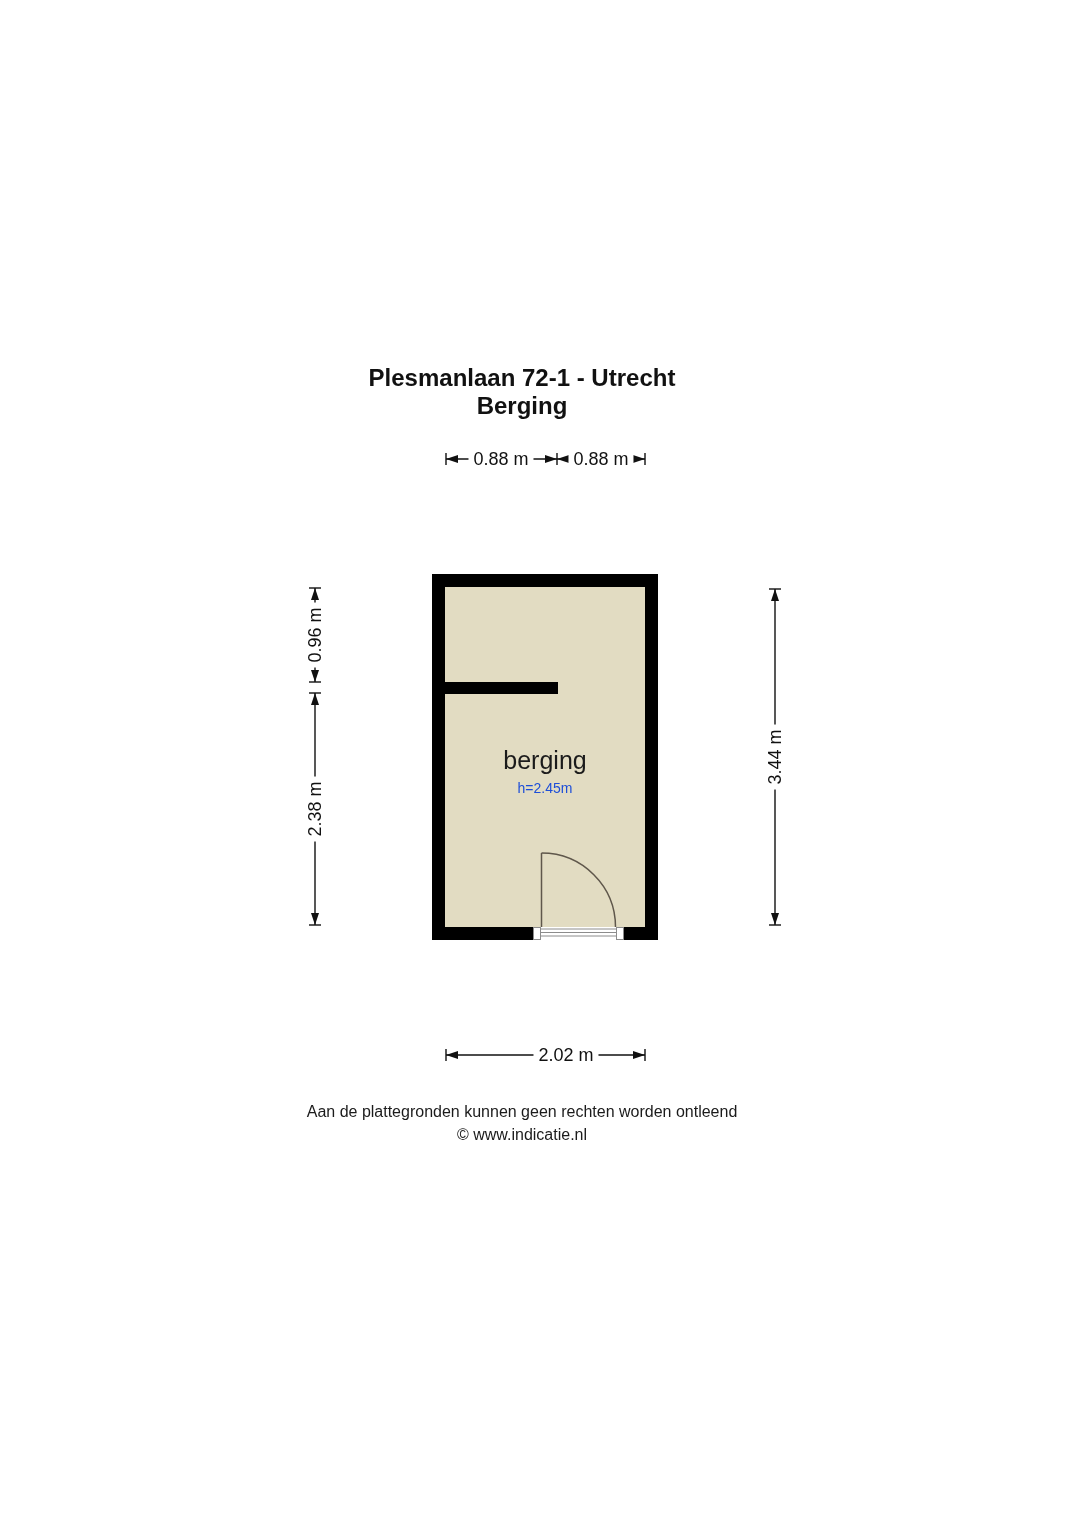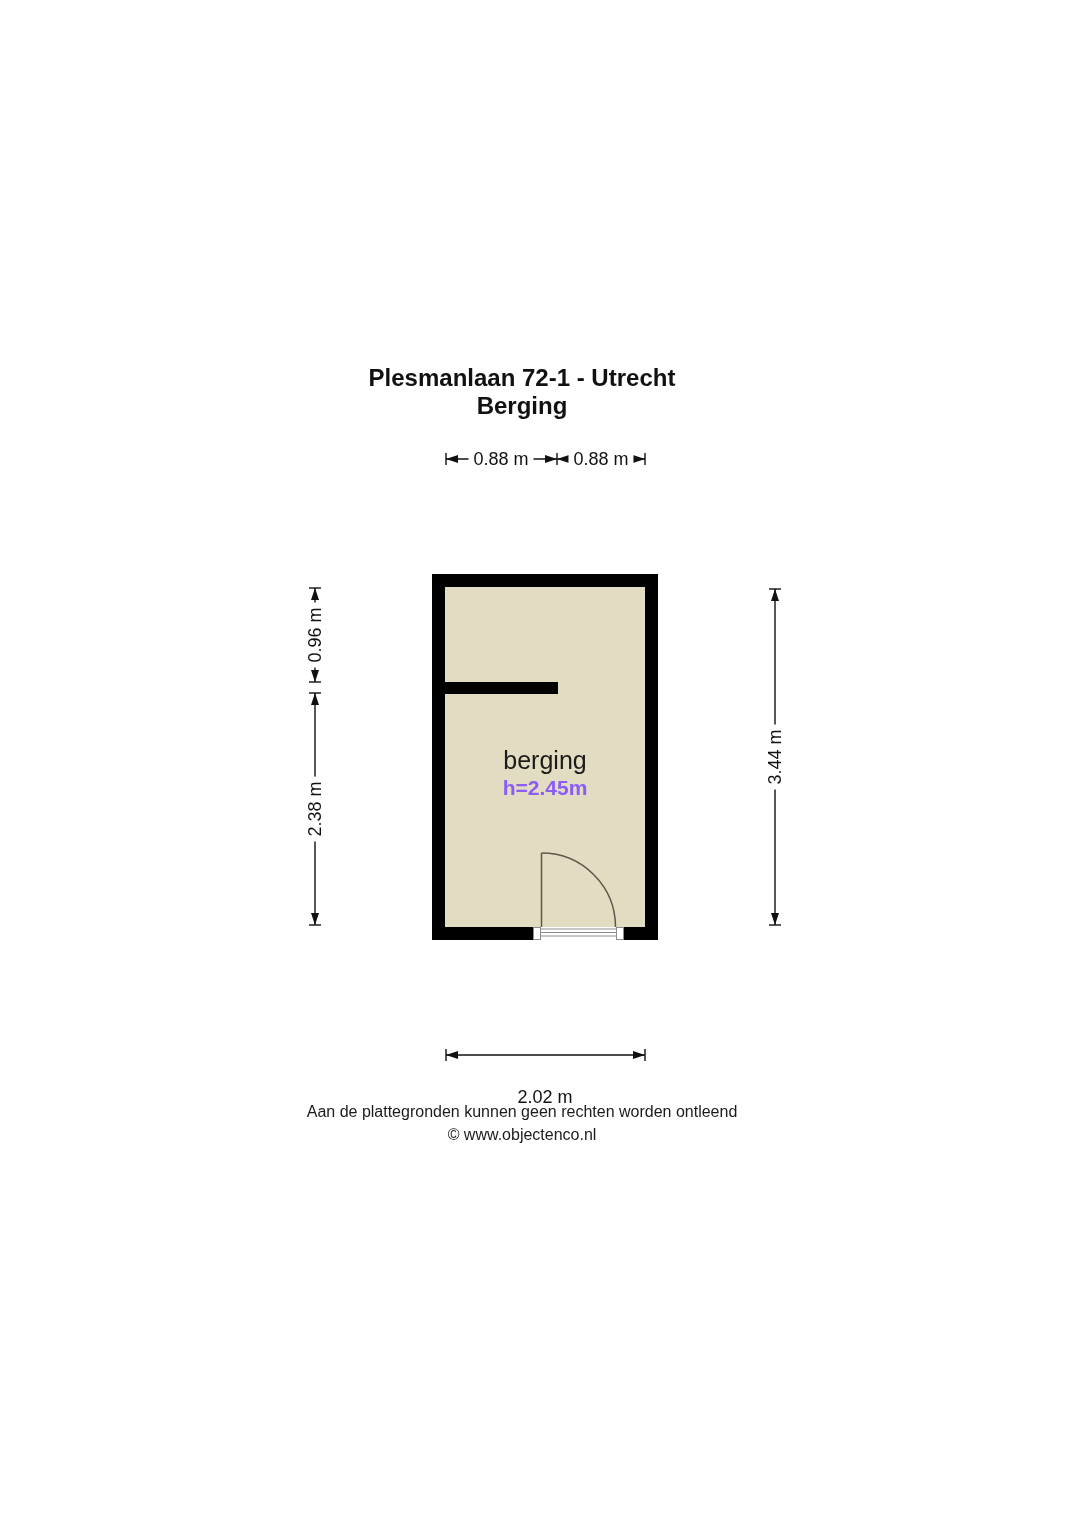--- a/index.html
+++ b/index.html
@@ -44,24 +44,23 @@
     transform: translate(-50%, -50%);
     font-size: 25px;
     color: #1b1b1b;
     white-space: nowrap;
   }
   .room-height {
     position: absolute;
     left: 545px;
     top: 788px;
     transform: translate(-50%, -50%);
-    font-size: 21px;
-    color: #8b5cf6;
+    font-size: 14px;
+    color: #1d4ed8;
     white-space: nowrap;
-    font-weight: bold;
   }
   .footer-block {
     position: absolute;
     top: 1101px;
     left: 0;
     width: 100%;
     text-align: center;
     font-size: 16px;
     line-height: 22.5px;
     color: #1b1b1b;
@@ -143,23 +142,23 @@
       <polygon points="446,1055 458,1051 458,1059"></polygon>
       <polygon points="645,1055 633,1051 633,1059"></polygon>
     </g>
   </svg>
 
   <div class="dim-label" style="left:501px; top:459px;">0.88 m</div>
   <div class="dim-label" style="left:601px; top:459px;">0.88 m</div>
   <div class="dim-label vert" style="left:315px; top:635px;">0.96 m</div>
   <div class="dim-label vert" style="left:315px; top:809px;">2.38 m</div>
   <div class="dim-label vert" style="left:775px; top:757px;">3.44 m</div>
-  <div class="dim-label" style="left:545px; top:1055px;margin-top:42px;">2.02 m</div>
+  <div class="dim-label" style="left:566px; top:1055px;">2.02 m</div>
 
   <div class="room-name">berging</div>
   <div class="room-height">h=2.45m</div>
 
   <div class="footer-block">
     <div>Aan de plattegronden kunnen geen rechten worden ontleend</div>
-    <div>© www.objectenco.nl</div>
+    <div>© www.indicatie.nl</div>
   </div>
 
 </div>
 
 </body></html>

